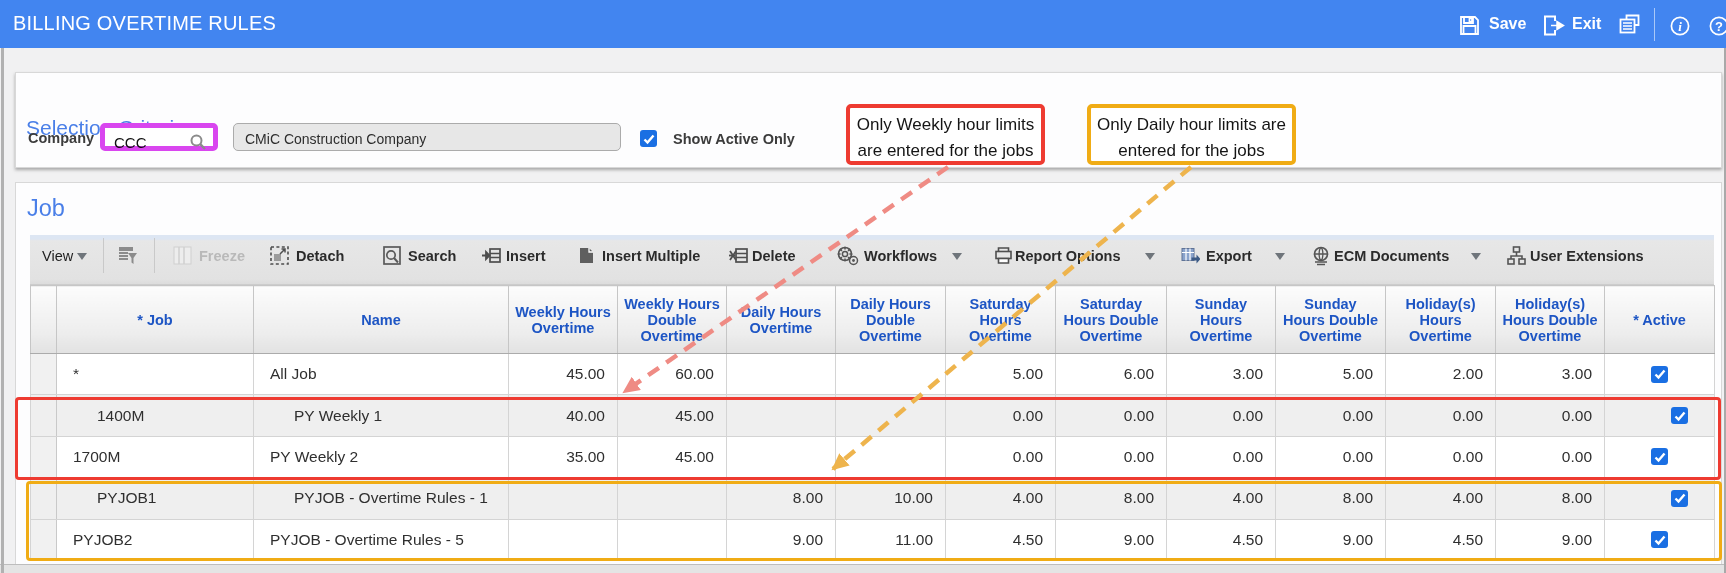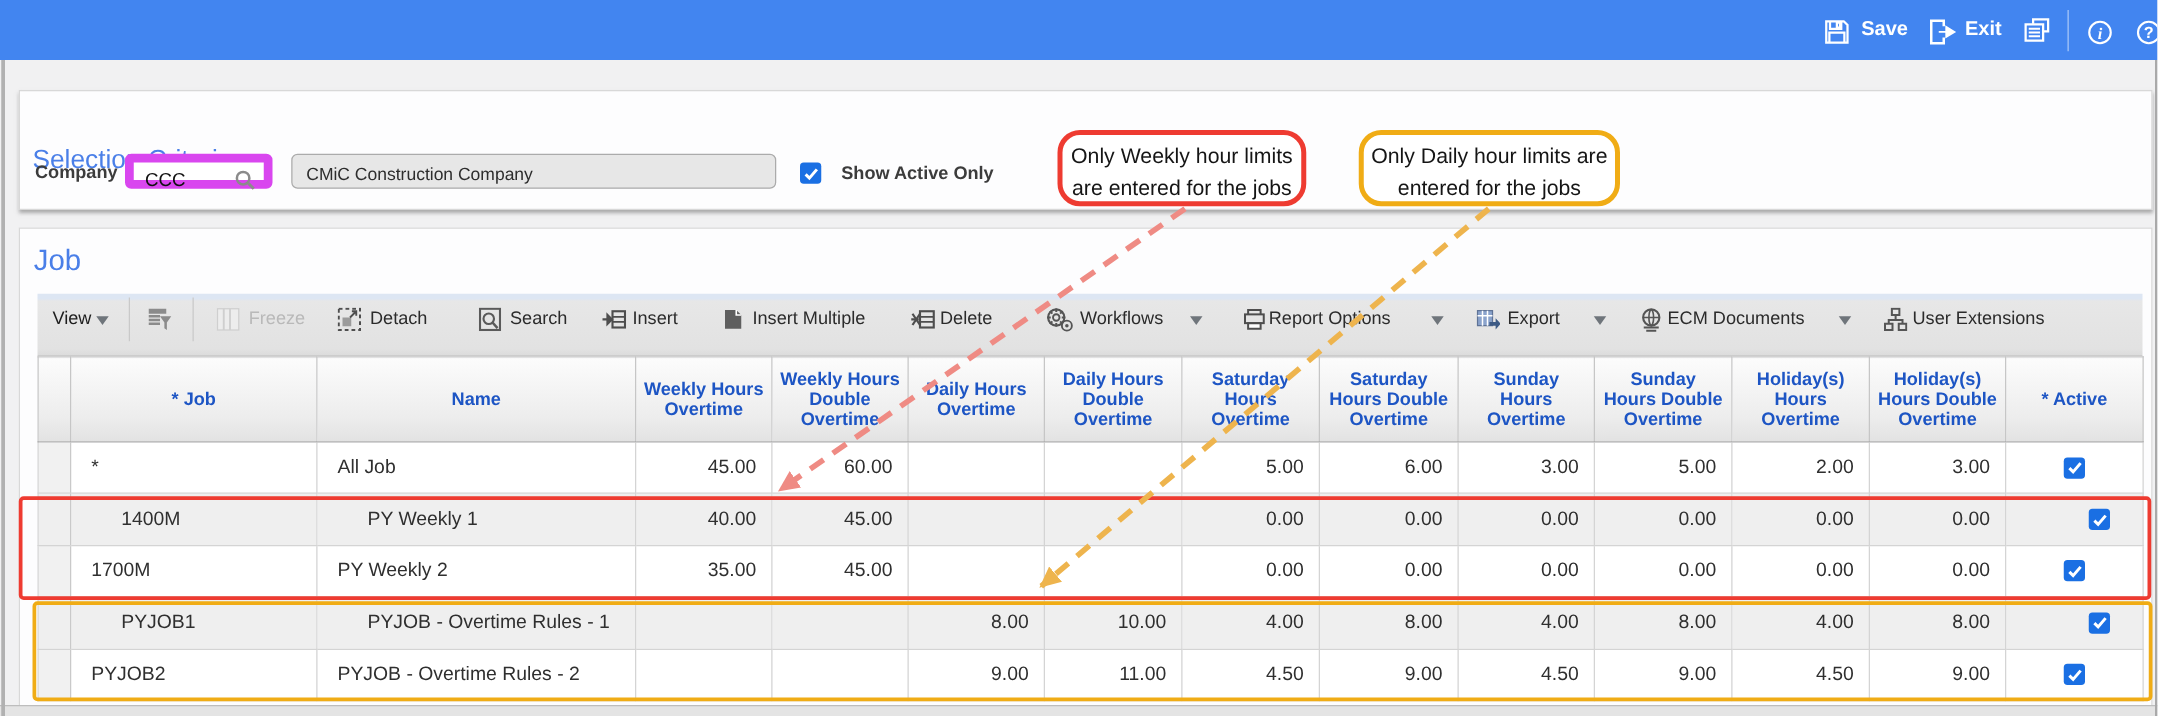--- a/index.html
+++ b/index.html
@@ -13,67 +13,68 @@
   .tbtxt { position:absolute; top:15px; color:#fff; font-size:16px; font-weight:bold; }
 
   
   .panel { position:absolute; left:15px; width:1707px; background:#fdfdfe; border:1px solid #d8d8d8; box-shadow:0 2px 3px rgba(110,110,110,.55); }
   #selpanel { top:72px; height:96px; }
   #jobpanel { top:182px; height:391px; box-shadow:none; }
   .ptitle { color:#4a7fe8; }
 
   
   #lbl-company { position:absolute; left:28px; top:130px; font-size:14.5px; font-weight:bold; color:#3c3c3c; }
-  #inp-company { position:absolute; left:100px; top:123px; width:118px; height:28px; background:#fff; border:7px solid #d946ef; border-radius:5px; }
+  #inp-company { position:absolute; left:100px; top:123px; width:118px; height:28px; background:#fff; border:5px solid #d946ef; border-radius:5px; }
   #inp-company span { position:absolute; left:9px; top:6px; font-size:15px; color:#101010; }
   #fld-name { position:absolute; left:233px; top:123px; width:388px; height:28px; background:#e7e7e7; border:1px solid #ababab; border-radius:5px; }
   #fld-name span { position:absolute; left:11px; top:7px; font-size:14px; color:#2d2d2d; }
   .chk { position:absolute; width:17px; height:17px; background:#1a6fe3; border-radius:3px; }
   .chk svg { position:absolute; left:1.5px; top:1.5px; }
   #lbl-active { position:absolute; left:673px; top:131px; font-size:14.5px; font-weight:bold; color:#3c3c3c; }
 
   
   #toolbar { position:absolute; left:30px; top:235px; width:1684px; height:50px;
              background:linear-gradient(#dde6f3, #dde6f3 8%, #e7e7e7 12%, #e2e2e2 90%, #dcdcdc);
              border-bottom:1px solid #cccccc; }
   .titem { position:absolute; top:0; height:41px; line-height:41px; white-space:nowrap; }
-  .titem .lab { font-size:14.5px; font-weight:normal; color:#2b2b2b; vertical-align:middle; }
+  .titem .lab { font-size:14.5px; font-weight:bold; color:#2b2b2b; vertical-align:middle; }
   .titem .lab.dim { color:#b9b9b9; }
   .titem .lab.reg { font-weight:normal; color:#1d1d1d; }
   .ticon { position:absolute; top:11px; }
   .caret { position:absolute; top:18px; width:0; height:0; border-left:5.5px solid transparent; border-right:5.5px solid transparent; border-top:7.5px solid #6f757b; }
   .tsep { position:absolute; top:3px; width:1px; height:35px; background:#c9c9c9; }
 
   
   #grid { position:absolute; left:30px; top:285px; width:1684px; border-collapse:collapse; table-layout:fixed; }
   #grid th, #grid td { border:1px solid #d4d4d4; overflow:hidden; }
   #grid th { height:68px; background:linear-gradient(#fcfcfc, #ededed 70%, #e2e2e2); color:#1d55c4; font-size:14.5px; line-height:16px; font-weight:bold; text-align:center; border-color:#c6c6c6; border-bottom:1px solid #ababab; }
   #grid td { height:41.4px; font-size:15.5px; color:#2f2f2f; background:#fff; }
   #grid tr.alt td { background:#efefef;padding-left:40px; }
   #grid td.rowhdr { background:#f1f1f1; border-right:1px solid #c9c9c9; }
   #grid td.l { text-align:left; padding-left:16px; }
   #grid td.n { text-align:right; padding-right:12px; }
   #grid td.c { text-align:center; }
 
   
   #redrect { position:absolute; left:15px; top:396.5px; width:1706px; height:83.5px; border:3.5px solid #ee3b31; border-radius:4px; z-index:30; }
   #orgrect { position:absolute; left:26px; top:480.8px; width:1696px; height:80.5px; border:3.5px solid #f0ac15; border-radius:4px; z-index:30; }
-  .callout { position:absolute; top:104px; height:61px; background:#fff; border-radius:18px; z-index:40; text-align:center; font-size:17px; color:#151515; line-height:25.5px; padding-top:4px; }
+  .callout { position:absolute; top:104px; height:61px; background:#fff; border-radius:5px; z-index:40; text-align:center; font-size:17px; color:#151515; line-height:25.5px; padding-top:4px; }
   #call-red { left:846px; width:199px; border:4px solid #ee3b31; }
   #call-org { left:1087px; width:209px; border:4px solid #f0ac15; }
 
   
   #bstrip { position:absolute; left:0; top:564px; width:1726px; height:9px; background:#e4e4e4; border-top:1px solid #bdbdbd; z-index:50; }
   #lstrip { position:absolute; left:1px; top:48px; width:2.5px; height:525px; background:#b1b1b1; z-index:51; }
   #rstrip { position:absolute; left:1723.5px; top:48px; width:2.5px; height:525px; background:#a9a9a9; z-index:51; }
 </style>
 </head>
 <body>
 
 <div id="topbar">
+  <span id="title">BILLING OVERTIME RULES</span>
   <span class="tbtxt" style="left:1489px;">Save</span>
   <span class="tbtxt" style="left:1572px;">Exit</span>
   <div class="abs" style="left:1654px;top:8px;width:1px;height:33px;background:rgba(255,255,255,.55);"></div>
 
   <svg class="abs" style="left:1459px;top:15px;" width="21" height="21" viewBox="0 0 21 21">
       <path d="M2 2 h14 l3 3 v14 h-17 z M5 2 v6 h9 v-6 M10.5 3 h2.5 v4 h-2.5 z M4.5 11 h12 v8 h-12 z" fill="none" stroke="#fff" stroke-width="1.8"></path>
     </svg>
   <svg class="abs" style="left:1543px;top:15px;" width="23" height="21" viewBox="0 0 23 21">
       <path d="M12 6 v-4.5 h-10 v18 h10 v-4.5" fill="none" stroke="#fff" stroke-width="2"></path>
       <path d="M8 10.5 h6 v-4 l6.5 4 l-6.5 4 v-4" fill="#fff" stroke="#fff" stroke-width="1.5"></path>
@@ -320,21 +321,21 @@
           <div class="chk" style="position:relative;margin:0 auto;">
             <svg width="14" height="14" viewBox="0 0 14 14">
               <path d="M2.5 7.5 L5.5 10.5 L11.5 3.5" fill="none" stroke="#fff" stroke-width="2.4"></path>
             </svg>
           </div>
         </td>
   </tr>
   <tr>
     <td class="rowhdr"></td>
         <td class="l">PYJOB2</td>
-        <td class="l">PYJOB - Overtime Rules - 2</td>
+        <td class="l">PYJOB - Overtime Rules - 5</td>
     <td class="n"></td>
         <td class="n"></td>
         <td class="n">9.00</td>
         <td class="n">11.00</td>
     <td class="n">4.50</td>
         <td class="n">9.00</td>
         <td class="n">4.50</td>
         <td class="n">9.00</td>
     <td class="n">4.50</td>
         <td class="n">9.00</td>

